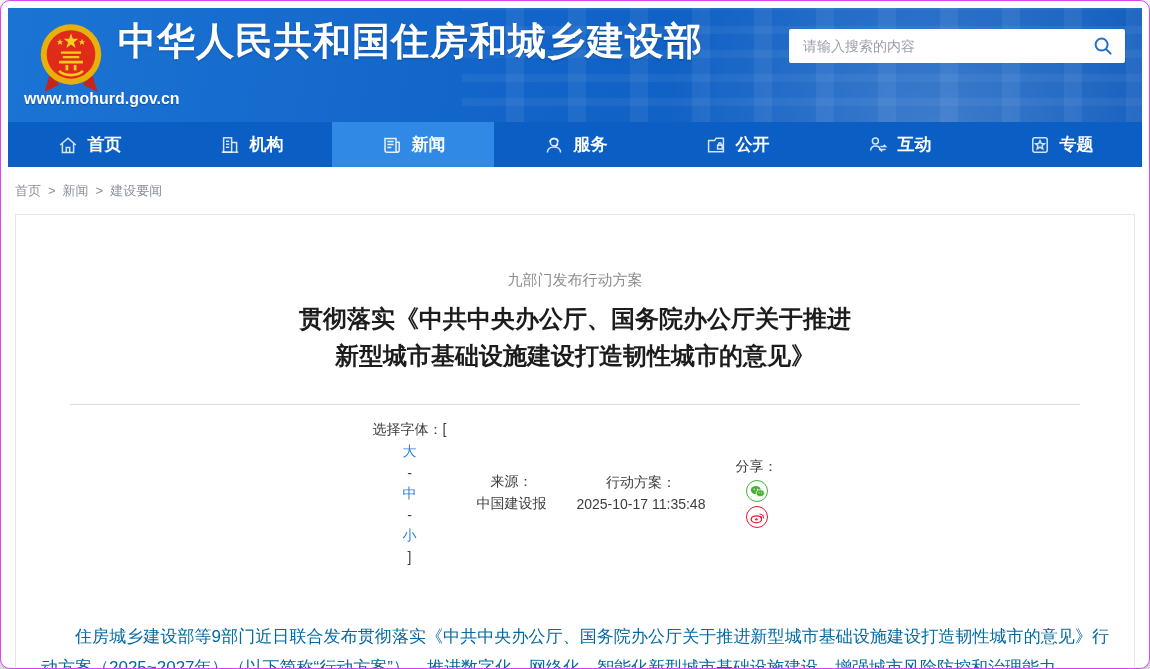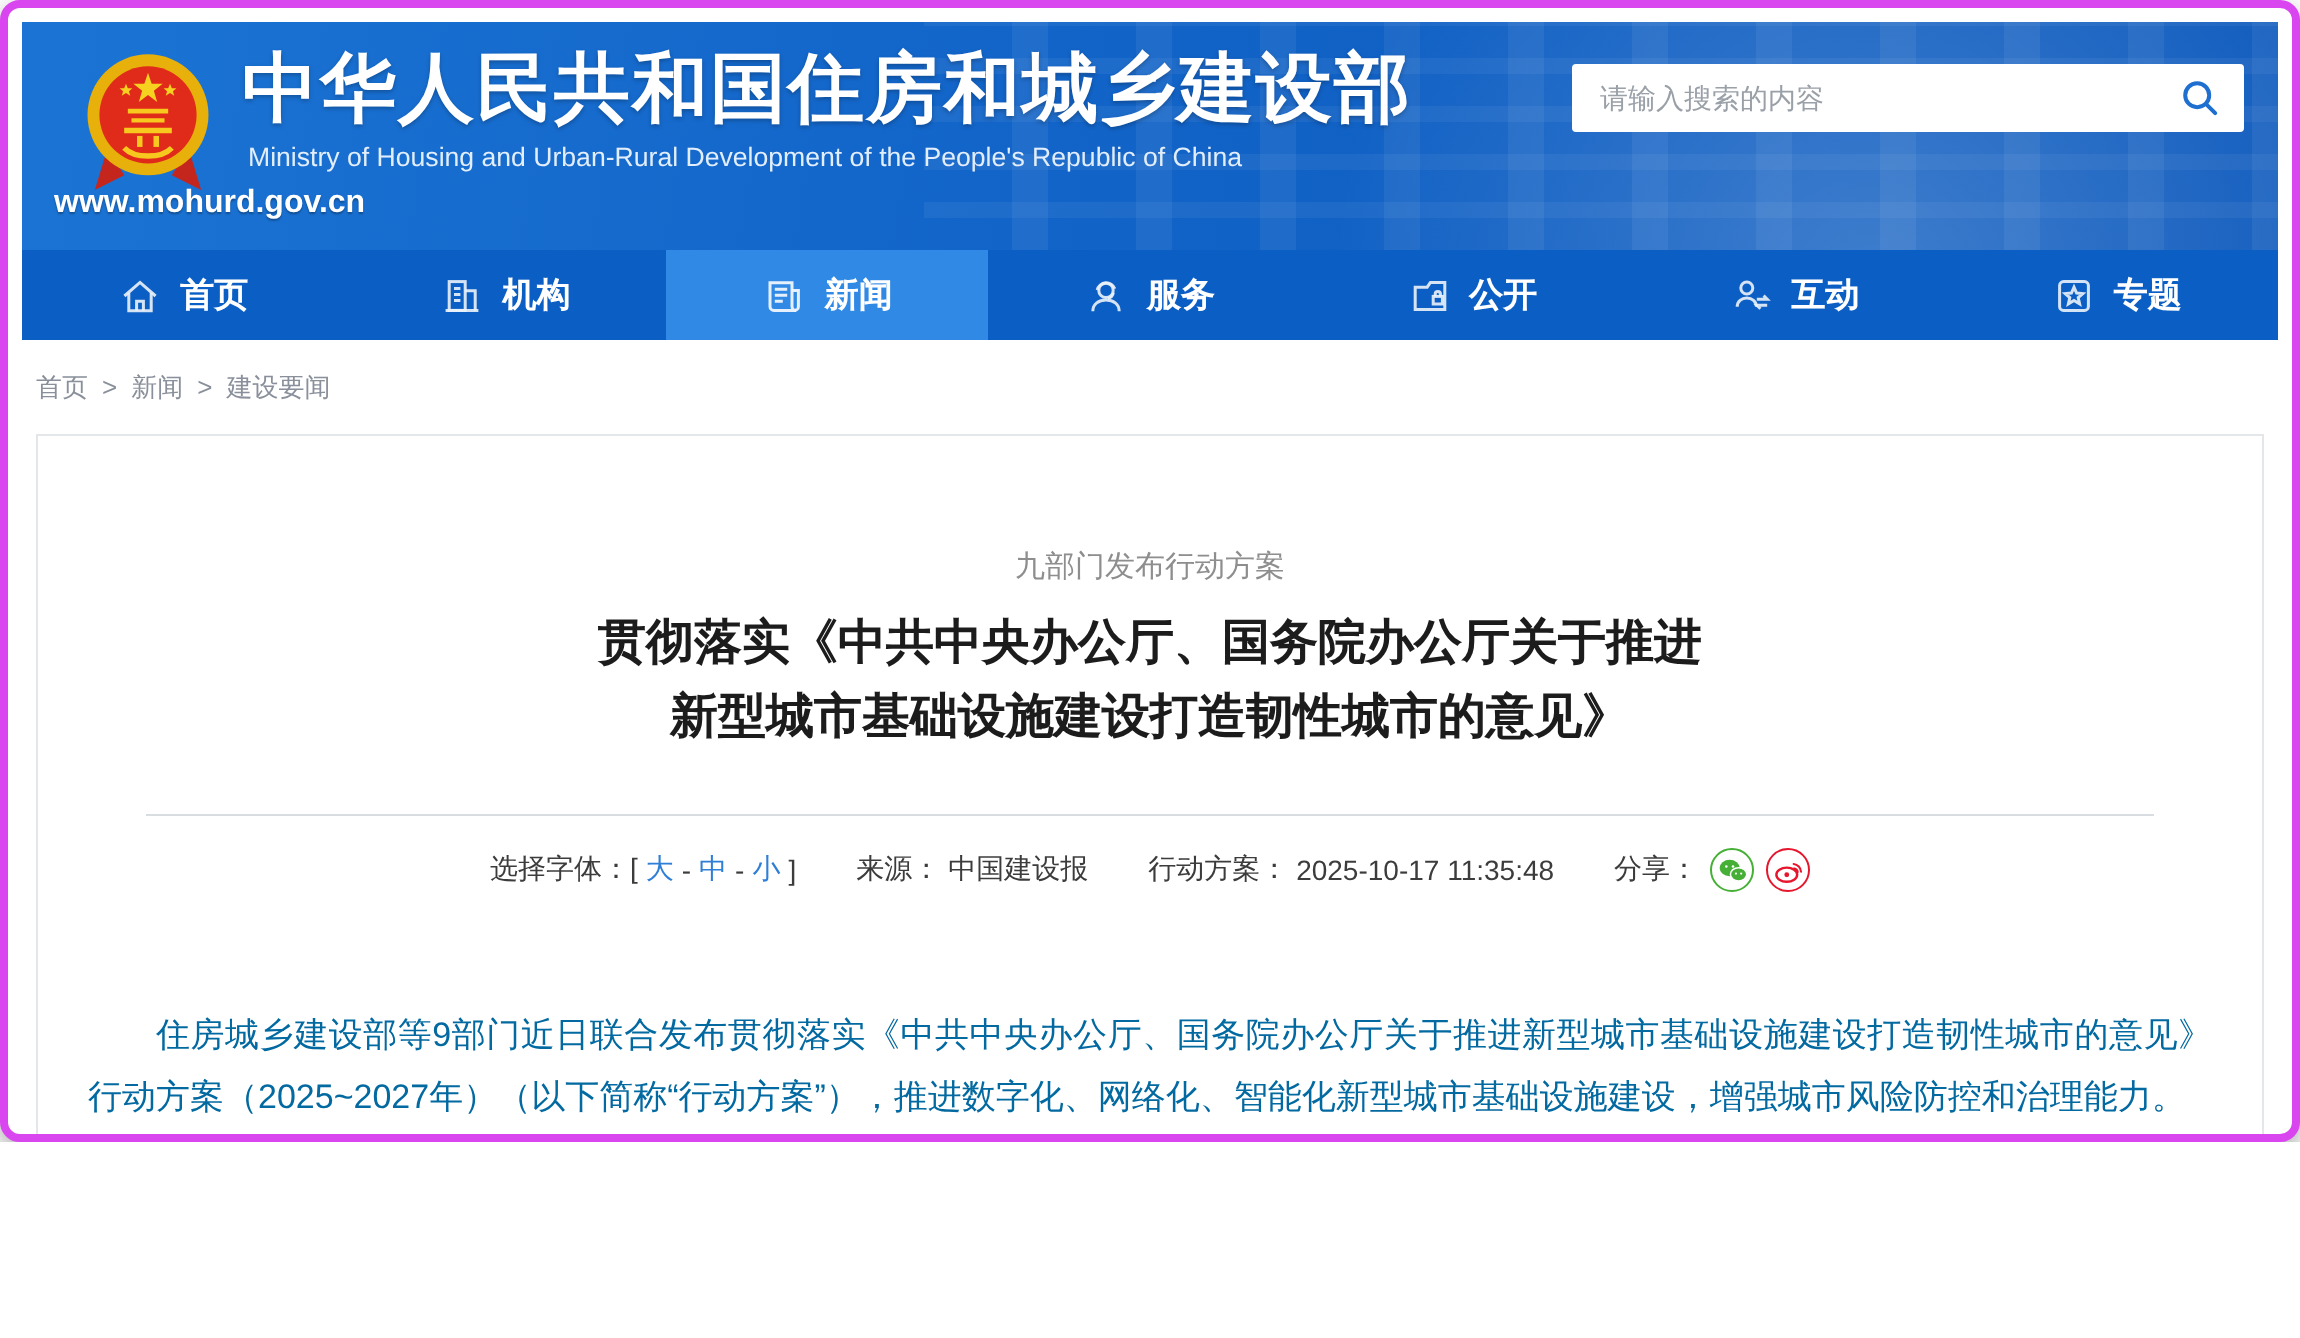--- a/index.html
+++ b/index.html
@@ -1,20 +1,20 @@
 <!DOCTYPE html>
 <html><head>
 <meta charset="utf-8">
 <style>
   * { box-sizing: border-box; margin: 0; padding: 0; }
   html,body { background:#fff; font-family:"Liberation Sans","DejaVu Sans",sans-serif; }
 
   .window{
-    width:1150px; height:571px; overflow:hidden; position:relative;
-    border:4px solid #d946ef; border-radius:10px;
+    width:1150px; height:669px; overflow:hidden; position:relative;
+    border:1px solid #d946ef; border-radius:10px;
     box-shadow:0 5px 14px rgba(0,0,0,.35);
     background:#fff; padding:7px 7px 0 7px;
   }
 
   
   .banner{
     position:relative; height:114px; overflow:hidden;
     background:linear-gradient(100deg,#1b74d4 0%, #1264c8 45%, #0e5abd 100%);
   }
   .banner::before{
@@ -76,21 +76,21 @@
   .art-title{
     margin-top:10px; text-align:center; font-size:24px; font-weight:700;
     color:#1c1c1c; line-height:37px;
   }
   .divider{ margin:30px 54px 0 54px; border:none; border-top:1px solid #d9dde2; }
 
   .meta{
     margin-top:16px; display:flex; justify-content:center; align-items:center;
     gap:30px; font-size:14px; color:#3c3c3c;
   }
-  .meta-group{ display:inline-flex; align-items:center; gap:4px; }
+  .meta-group{ display:inline-flex; align-items:center; gap:4px;flex-direction:column; }
   .mlink{ color:#2f7fd6; text-decoration:none; cursor:pointer; }
   .share-icon{ display:inline-flex; width:22px; height:22px; border-radius:50%;
     align-items:center; justify-content:center; cursor:pointer; margin-left:2px; }
   .share-icon.wechat{ border:1.5px solid #45b035; }
   .share-icon.weibo{ border:1.5px solid #e6162d; }
 
   .body-text{ margin:56px 25px 0 25px; }
   .body-text p{
     font-size:17px; line-height:31px; color:#0369a1; text-align:justify;
     text-indent:2em; margin-bottom:14px;
@@ -113,21 +113,20 @@
         <polygon points="48,21 49,23.5 51.5,23.5 49.6,25.1 50.3,27.6 48,26.1 45.7,27.6 46.4,25.1 44.5,23.5 47,23.5" fill="#f7d11f"></polygon>
         <path d="M25 36 h22" stroke="#f7c91e" stroke-width="2.6"></path>
         <path d="M27 41 h18" stroke="#f7c91e" stroke-width="2.4"></path>
         <path d="M23 46.5 h26" stroke="#f7c91e" stroke-width="3"></path>
         <rect x="30" y="49.5" width="3" height="6" fill="#f7c91e"></rect>
         <rect x="39" y="49.5" width="3" height="6" fill="#f7c91e"></rect>
         <path d="M23 56 a15 9 0 0 0 26 0" fill="none" stroke="#f7c91e" stroke-width="3"></path>
       </svg>
     </div>
     <div class="site-name">中华人民共和国住房和城乡建设部</div>
-    <div class="site-name-en">Ministry of Housing and Urban-Rural Development of the People's Republic of China</div>
     <div class="site-url">www.mohurd.gov.cn</div>
 
     <div class="search-box">
       <input type="text" placeholder="请输入搜索的内容" style="">
       <button class="search-btn">
         <svg width="20" height="20" viewBox="0 0 20 20">
           <circle cx="8.6" cy="8.6" r="6" fill="none" stroke="#1f6fd0" stroke-width="2"></circle>
           <line x1="13.2" y1="13.2" x2="17.6" y2="17.6" stroke="#1f6fd0" stroke-width="2" stroke-linecap="round"></line>
         </svg>
       </button>

